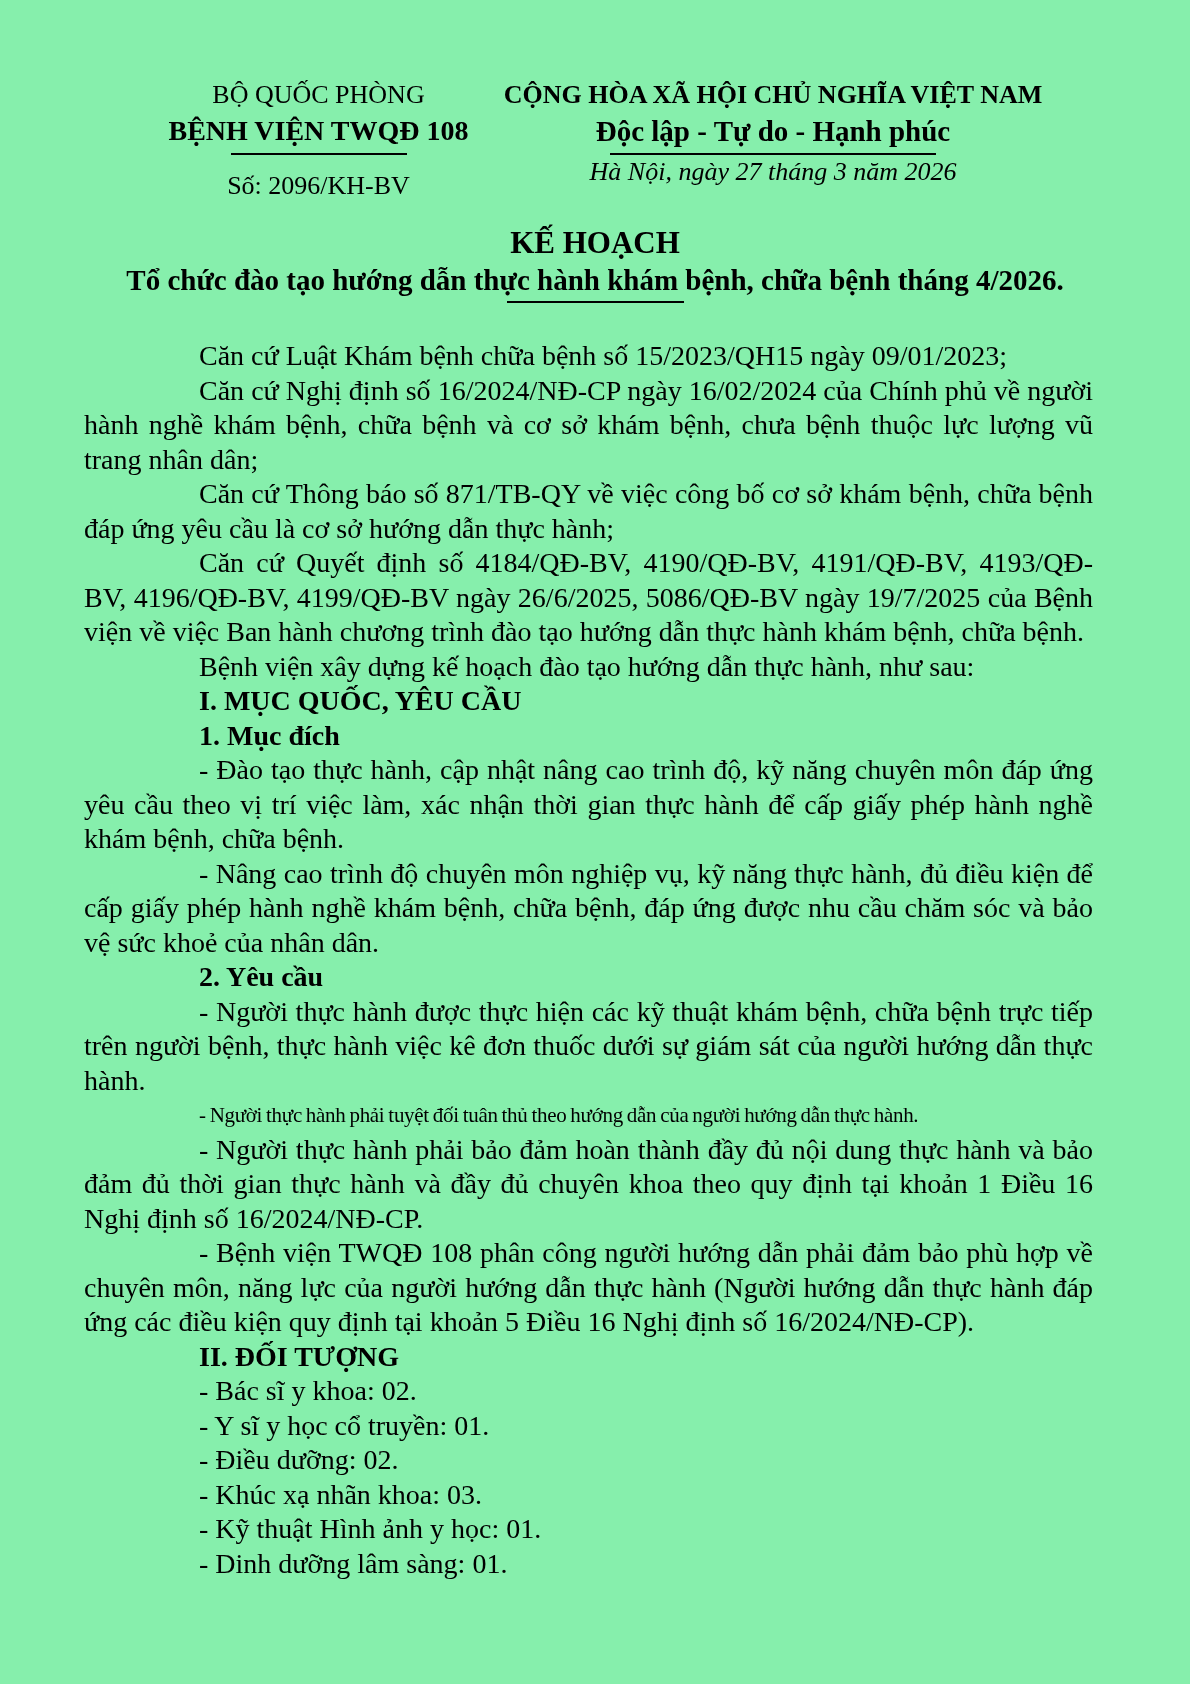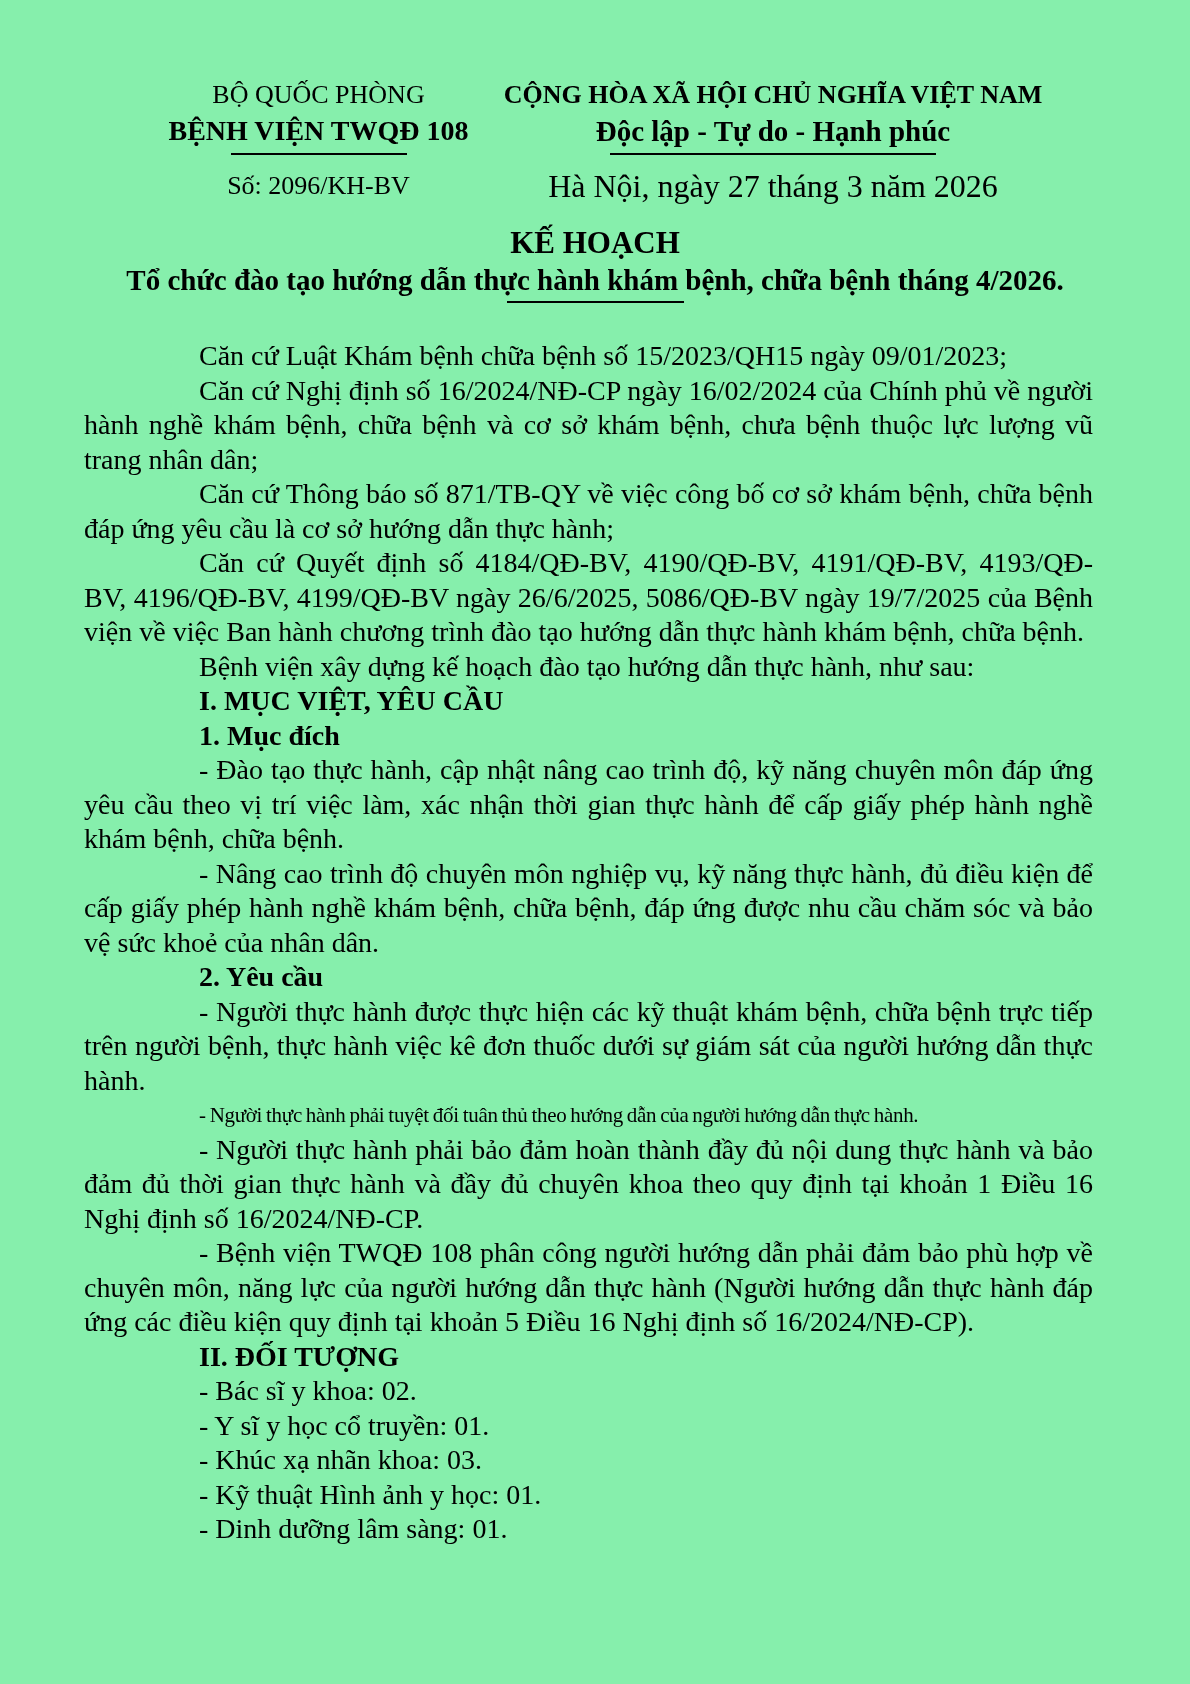--- a/index.html
+++ b/index.html
@@ -19,21 +19,21 @@
   .hcol-left  { left: 97px;  width: 443px; top: 78px; }
   .hcol-right { left: 493px; width: 560px; top: 78px; }
   .h-parent   { font-size: 26px; line-height: 34px; }
   .h-org      { font-size: 28px; line-height: 38px; font-weight: bold; }
   .h-national { font-size: 26px; line-height: 34px; font-weight: bold; }
   .h-motto    { font-size: 29px; line-height: 38px; font-weight: bold; }
   .rule { height: 0; border-top: 2px solid #000; margin: 3px auto 0 auto; }
   .rule-left  { width: 176px; }
   .rule-right { width: 326px; }
   .doc-number { font-size: 26px; line-height: 34px; margin-top: 14px; }
-  .place-date { font-size: 32px; line-height: 34px; margin-top: 14px; }
+  .place-date { font-size: 26px; line-height: 34px; font-style: italic; }
   
   .title-block { text-align: center; }
   .doc-title    { font-size: 31px; line-height: 38px; font-weight: bold; }
   .doc-subtitle { font-size: 29px; line-height: 36px; font-weight: bold; }
   .title-rule { width: 177px; height: 0; border-top: 2px solid #000; margin: 3px auto 0 auto; }
   
   .body-text {
     padding: 36px 97px 0 84px;
     font-size: 28px;
     line-height: 34.5px;
@@ -72,30 +72,31 @@
     <div class="doc-subtitle">Tổ chức đào tạo hướng dẫn thực hành khám bệnh, chữa bệnh tháng 4/2026.</div>
     <div class="title-rule"></div>
   </div>
 
   <div class="body-text">
     <p>Căn cứ Luật Khám bệnh chữa bệnh số 15/2023/QH15 ngày 09/01/2023;</p>
     <p>Căn cứ Nghị định số 16/2024/NĐ-CP ngày 16/02/2024 của Chính phủ về người hành nghề khám bệnh, chữa bệnh và cơ sở khám bệnh, chưa bệnh thuộc lực lượng vũ trang nhân dân;</p>
     <p>Căn cứ Thông báo số 871/TB-QY về việc công bố cơ sở khám bệnh, chữa bệnh đáp ứng yêu cầu là cơ sở hướng dẫn thực hành;</p>
     <p>Căn cứ Quyết định số 4184/QĐ-BV, 4190/QĐ-BV, 4191/QĐ-BV, 4193/QĐ-BV, 4196/QĐ-BV, 4199/QĐ-BV ngày 26/6/2025, 5086/QĐ-BV ngày 19/7/2025 của Bệnh viện về việc Ban hành chương trình đào tạo hướng dẫn thực hành khám bệnh, chữa bệnh.</p>
     <p>Bệnh viện xây dựng kế hoạch đào tạo hướng dẫn thực hành, như sau:</p>
-    <p class="heading">I. MỤC VIỆT, YÊU CẦU</p>
+    <p class="heading">I. MỤC QUỐC, YÊU CẦU</p>
     <p class="heading">1. Mục đích</p>
     <p>- Đào tạo thực hành, cập nhật nâng cao trình độ, kỹ năng chuyên môn đáp ứng yêu cầu theo vị trí việc làm, xác nhận thời gian thực hành để cấp giấy phép hành nghề khám bệnh, chữa bệnh.</p>
     <p>- Nâng cao trình độ chuyên môn nghiệp vụ, kỹ năng thực hành, đủ điều kiện để cấp giấy phép hành nghề khám bệnh, chữa bệnh, đáp ứng được nhu cầu chăm sóc và bảo vệ sức khoẻ của nhân dân.</p>
     <p class="heading">2. Yêu cầu</p>
     <p>- Người thực hành được thực hiện các kỹ thuật khám bệnh, chữa bệnh trực tiếp trên người bệnh, thực hành việc kê đơn thuốc dưới sự giám sát của người hướng dẫn thực hành.</p>
     <p class="fit">- Người thực hành phải tuyệt đối tuân thủ theo hướng dẫn của người hướng dẫn thực hành.</p>
     <p>- Người thực hành phải bảo đảm hoàn thành đầy đủ nội dung thực hành và bảo đảm đủ thời gian thực hành và đầy đủ chuyên khoa theo quy định tại khoản 1 Điều 16 Nghị định số 16/2024/NĐ-CP.</p>
     <p>- Bệnh viện TWQĐ 108 phân công người hướng dẫn phải đảm bảo phù hợp về chuyên môn, năng lực của người hướng dẫn thực hành (Người hướng dẫn thực hành đáp ứng các điều kiện quy định tại khoản 5 Điều 16 Nghị định số 16/2024/NĐ-CP).</p>
     <p class="heading">II. ĐỐI TƯỢNG</p>
     <p class="item">- Bác sĩ y khoa: 02.</p>
     <p class="item">- Y sĩ y học cổ truyền: 01.</p>
+    <p class="item">- Điều dưỡng: 02.</p>
     <p class="item">- Khúc xạ nhãn khoa: 03.</p>
     <p class="item">- Kỹ thuật Hình ảnh y học: 01.</p>
     <p class="item">- Dinh dưỡng lâm sàng: 01.</p>
   </div>
 
 </div>
 
 </body></html>

